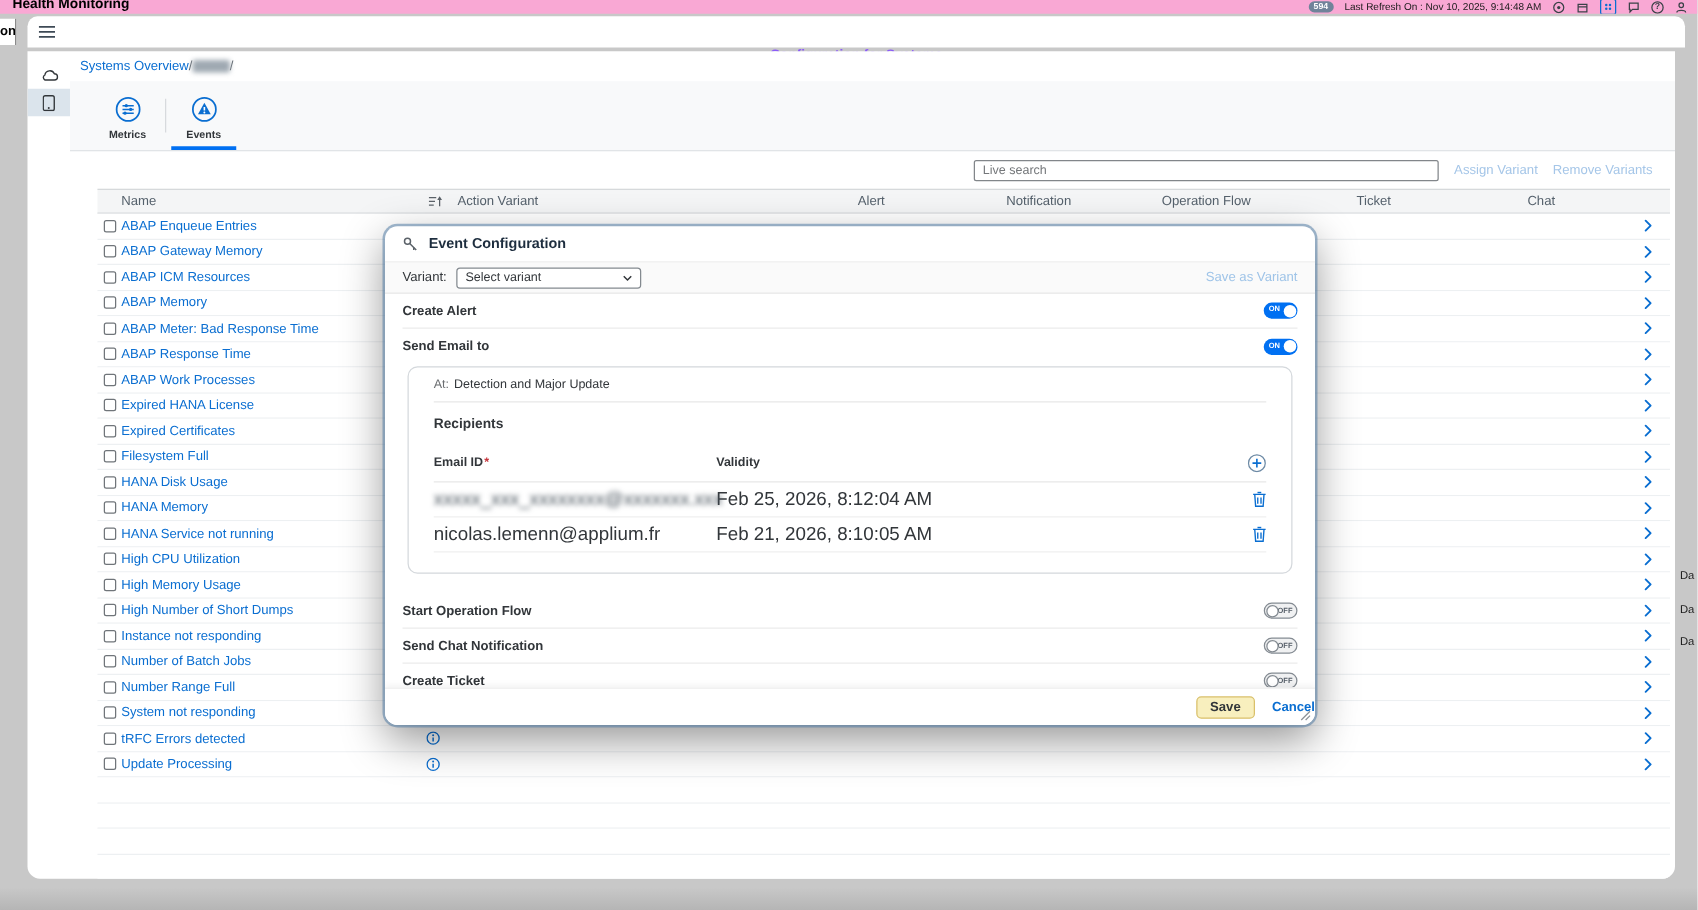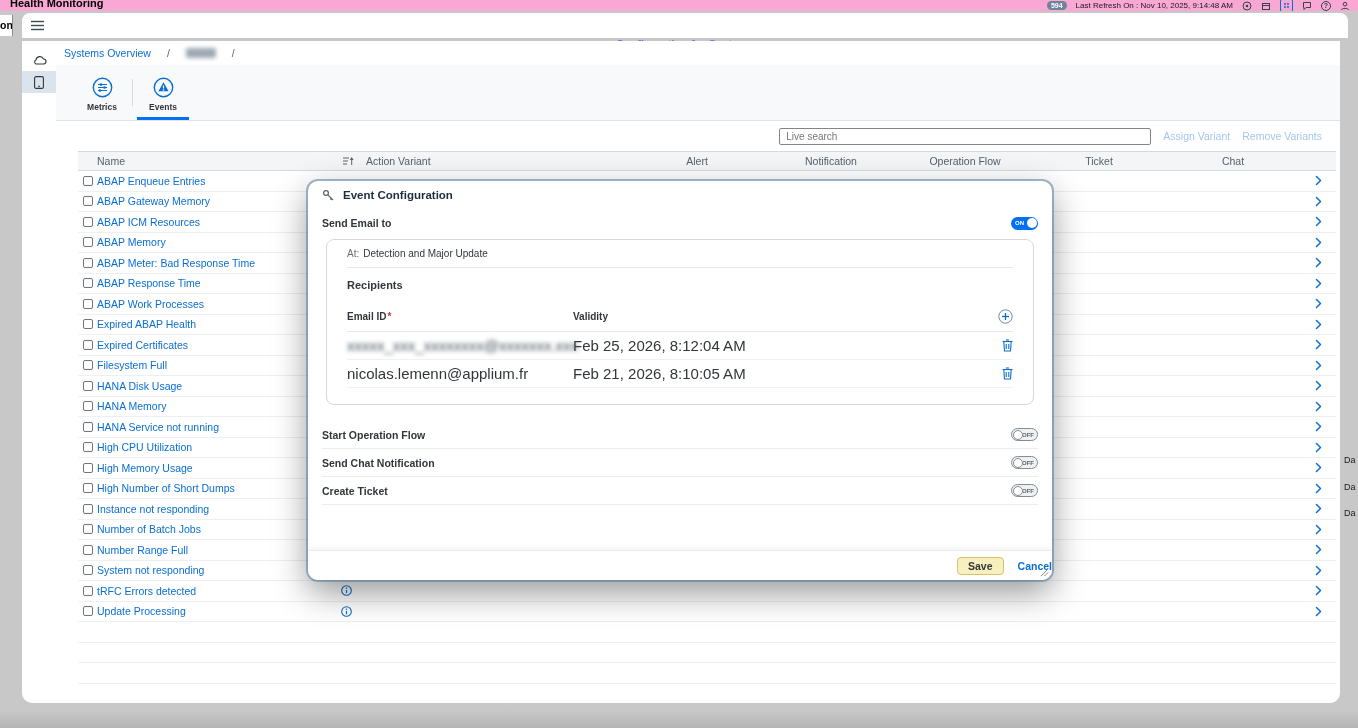--- a/index.html
+++ b/index.html
@@ -30,21 +30,21 @@
   .hamburger { margin-left:9px; display:flex; }
   .page-title { position:absolute; left:0; right:0; text-align:center; font-size:11px; font-weight:bold; color:#8b5cf6;margin-top:36px; }
 
   
   .app-body { position:absolute; left:22px; top:41px; width:1318px; height:662px; background:#fff; border-radius:0 0 10px 10px; overflow:hidden; display:flex; }
   .sidenav { width:34px; padding-top:8px; display:flex; flex-direction:column; flex:none; }
   .nav-item { height:22px; display:flex; align-items:center; justify-content:center; cursor:pointer; }
   .nav-item.selected { background:#dbe4ec; }
   .main { flex:1; min-width:0; }
 
-  .breadcrumb { height:24px; display:flex; align-items:center; gap:16px; padding-left:8px; font-size:10.5px; color:#0a6ed1; }
+  .breadcrumb { height:24px; display:flex; align-items:center; gap:0; padding-left:8px; font-size:10.5px; color:#0a6ed1; }
   .crumb-sep { color:#5b6269; }
   .redacted-chip { display:inline-block; width:30px; height:10px; background:#9fa9b2; border-radius:2px; filter:blur(2px); }
 
   .tabstrip { height:56px; background:#f8f9fa; border-bottom:1px solid #e1e4e7; display:flex; align-items:stretch; padding-left:16px; }
   .tab { width:60px; display:flex; flex-direction:column; align-items:center; justify-content:center; gap:4px; position:relative; padding-top:4px; cursor:pointer; }
   .tab-label { font-size:8.5px; font-weight:bold; color:#32363a; }
   .tab.selected::after { content:""; position:absolute; left:4px; right:4px; bottom:0; height:3px; background:#0070f2; }
   .tab-divider { width:1px; background:#d7dadd; margin:14px 0; }
 
   .toolbar { height:30px; display:flex; align-items:center; justify-content:flex-end; gap:12px; padding-right:18px; }
@@ -375,21 +375,21 @@
     <div class="col-c"></div>
     <div class="col-chev">
       <svg width="7" height="11" viewBox="0 0 7 11">
               <polyline points="1.5,1.5 5.5,5.5 1.5,9.5" fill="none" stroke="#0a6ed1" stroke-width="1.5" stroke-linecap="round" stroke-linejoin="round"></polyline>
             </svg>
     </div>
   </div>
         <div class="trow">
     <div class="col-name">
       <span class="checkbox"></span>
-      <a class="row-link">Expired ABAP Health</a>
+      <a class="row-link">Expired HANA License</a>
 
     </div>
     <div class="col-action"></div>
     <div class="col-c"></div>
     <div class="col-c"></div>
     <div class="col-c"></div>
     <div class="col-c"></div>
     <div class="col-c"></div>
     <div class="col-chev">
       <svg width="7" height="11" viewBox="0 0 7 11">
@@ -672,22 +672,39 @@
 <div class="dialog">
   <div class="dlg-header">
     <svg width="13" height="13" viewBox="0 0 13 13">
       <circle cx="4" cy="4" r="2.4" fill="none" stroke="#5b6269" stroke-width="1.2"></circle>
       <line x1="5.8" y1="5.8" x2="11" y2="11" stroke="#5b6269" stroke-width="1.2"></line>
       <line x1="9" y1="9" x2="9" y2="11" stroke="#5b6269" stroke-width="1.2"></line>
     </svg>
     <span class="dlg-title">Event Configuration</span>
   </div>
 
+  <div class="dlg-variantbar">
+    <span>Variant:</span>
+    <div class="variant-select">
+      <span>Select variant</span>
+      <svg width="8" height="5" viewBox="0 0 8 5">
+          <polyline points="1,1 4,4 7,1" fill="none" stroke="#32363a" stroke-width="1.2"></polyline>
+        </svg>
+    </div>
+    <span class="save-as-variant">Save as Variant</span>
+  </div>
 
   <div class="dlg-content">
+    <div class="toggle-row">
+      <span class="toggle-label">Create Alert</span>
+      <span class="toggle on">
+          <span class="knob-label">ON</span>
+          <span class="knob"></span>
+        </span>
+    </div>
     <div class="toggle-row no-line">
       <span class="toggle-label">Send Email to</span>
       <span class="toggle on">
           <span class="knob-label">ON</span>
           <span class="knob"></span>
         </span>
     </div>
 
     <div class="email-card">
       <div class="at-row">

